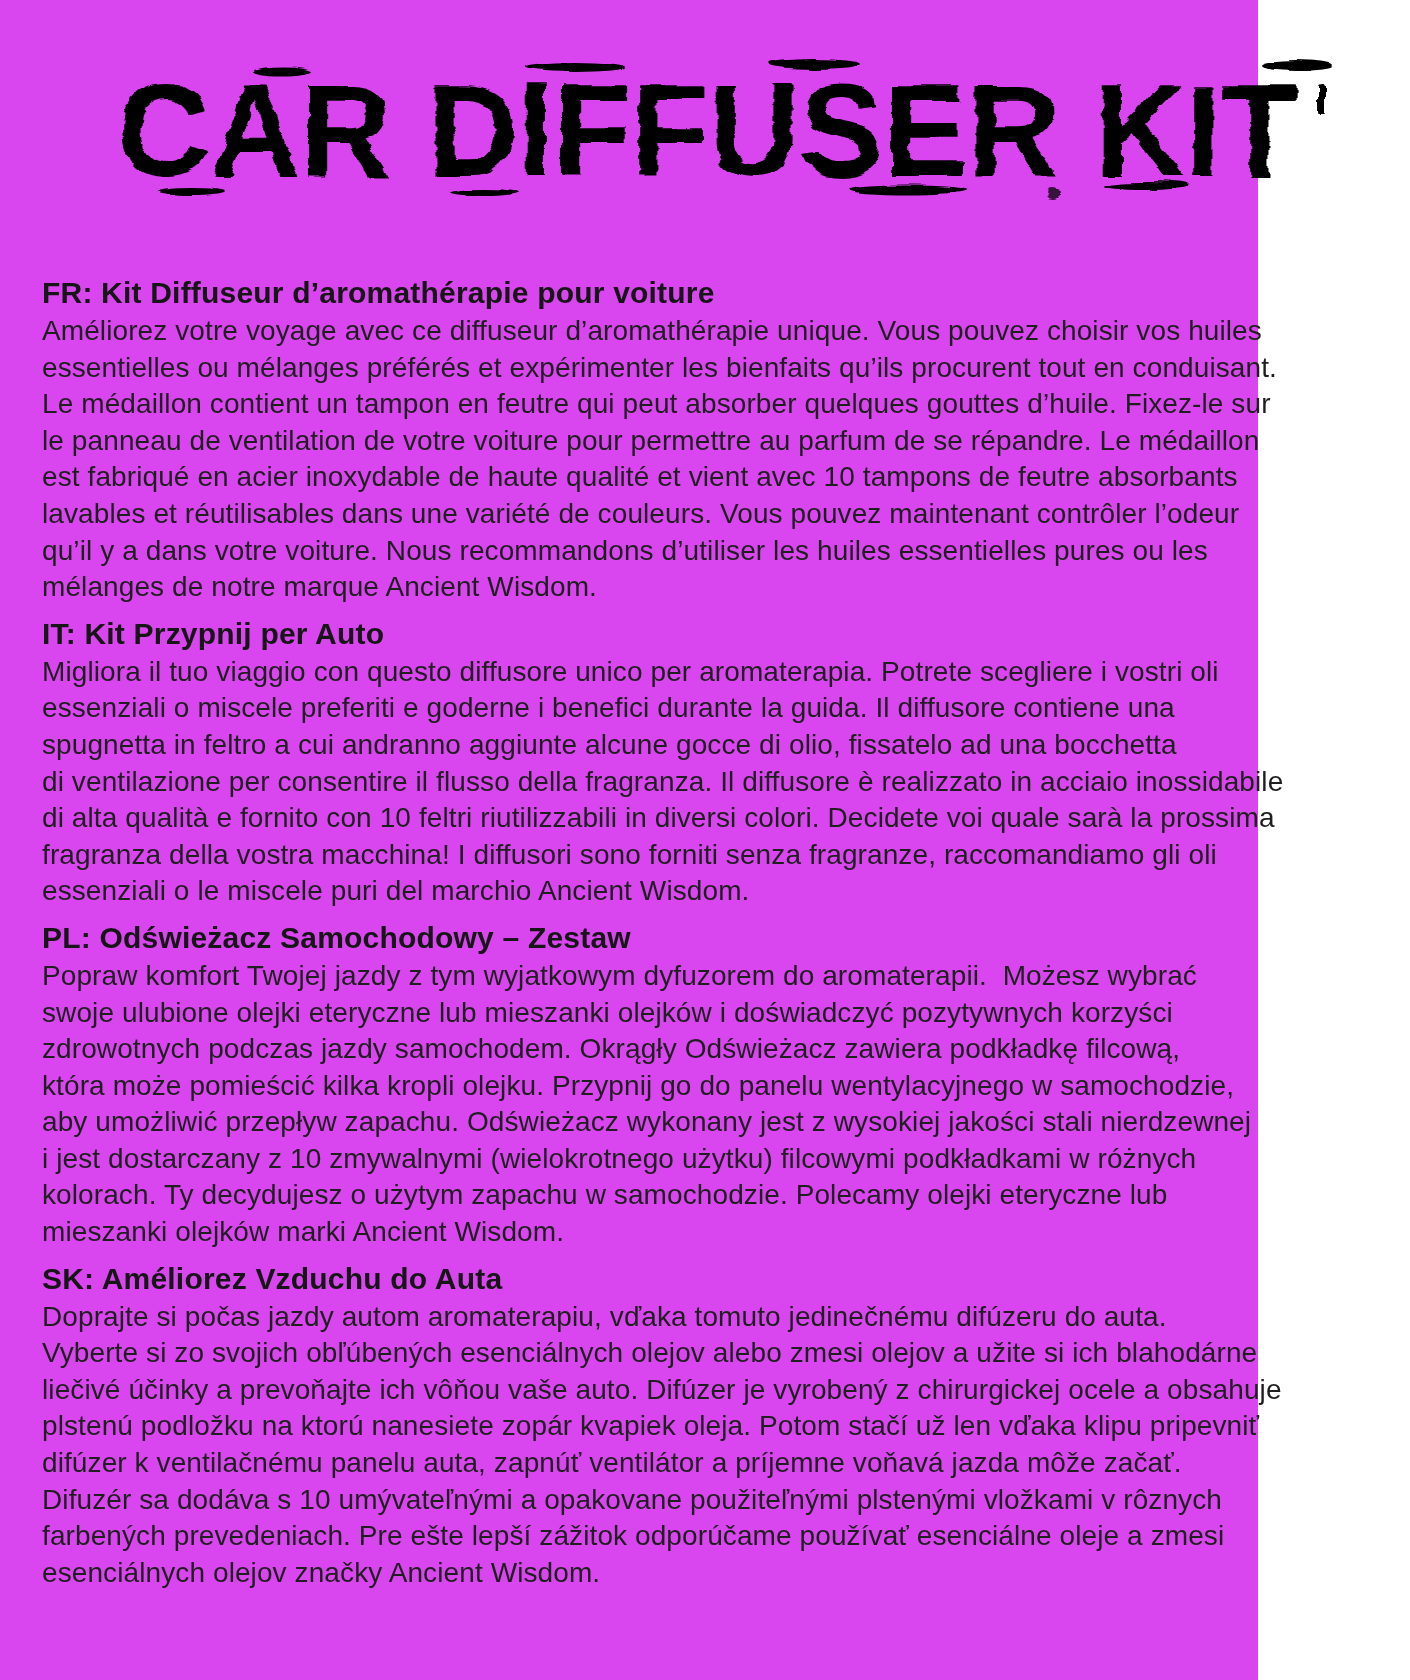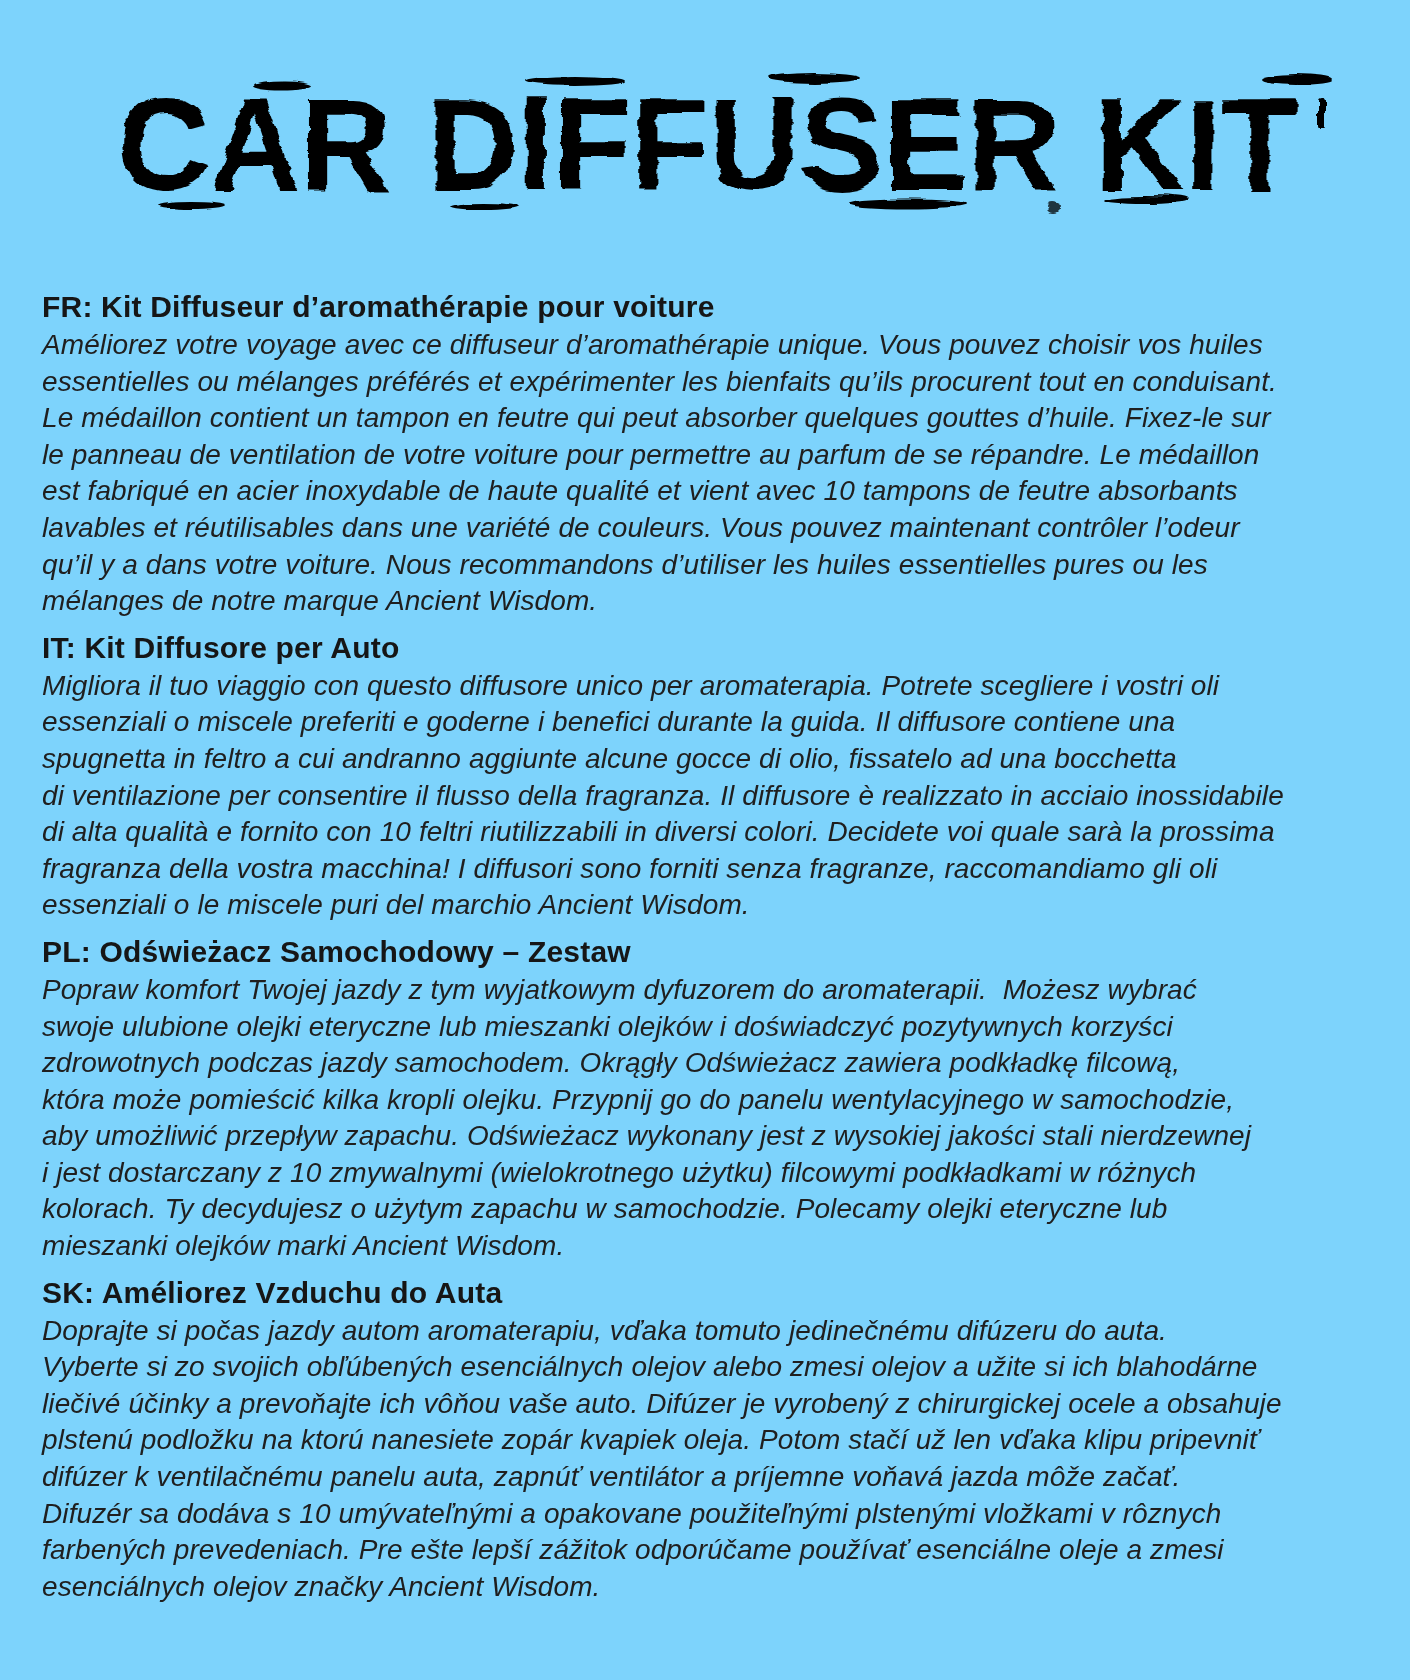--- a/index.html
+++ b/index.html
@@ -6,24 +6,24 @@
     margin: 0;
     padding: 0;
     background: #ffffff;
     width: 1410px;
     height: 1680px;
     overflow: hidden;
     font-family: "Liberation Sans", sans-serif;
   }
   .page {
     box-sizing: border-box;
-    width: 1410px;
+    width: 1258px;
     height: 1680px;
-    padding: 14px 20px 0 42px;
-    background: #7dd3fc;
+    padding: 0 20px 0 42px;
+    background: #d946ef;
   }
   .title-wrap {
     width: 1410px;
     margin-left: -42px;
     height: 228px;
     padding-top: 28px;
   }
   .sections {
     margin-top: 18px;
   }
@@ -36,21 +36,20 @@
     margin: 0 0 2px 0;
     letter-spacing: 0.2px;
   }
   .section p {
     font-size: 28px;
     line-height: 36.6px;
     color: #1f1f1f;
     margin: 0 0 9px 0;
     white-space: pre;
     letter-spacing: 0.1px;
-    font-style: italic;
   }
 </style>
 </head>
 <body>
 
 <div class="page">
 
   <div class="title-wrap">
     <svg width="1410" height="200" viewBox="0 0 1410 200">
       <defs>
@@ -85,21 +84,21 @@
 essentielles ou mélanges préférés et expérimenter les bienfaits qu’ils procurent tout en conduisant.
 Le médaillon contient un tampon en feutre qui peut absorber quelques gouttes d’huile. Fixez-le sur
 le panneau de ventilation de votre voiture pour permettre au parfum de se répandre. Le médaillon
 est fabriqué en acier inoxydable de haute qualité et vient avec 10 tampons de feutre absorbants
 lavables et réutilisables dans une variété de couleurs. Vous pouvez maintenant contrôler l’odeur
 qu’il y a dans votre voiture. Nous recommandons d’utiliser les huiles essentielles pures ou les
 mélanges de notre marque Ancient Wisdom.</p>
     </div>
 
     <div class="section">
-      <h2>IT: Kit Diffusore per Auto</h2>
+      <h2>IT: Kit Przypnij per Auto</h2>
       <p>Migliora il tuo viaggio con questo diffusore unico per aromaterapia. Potrete scegliere i vostri oli
 essenziali o miscele preferiti e goderne i benefici durante la guida. Il diffusore contiene una
 spugnetta in feltro a cui andranno aggiunte alcune gocce di olio, fissatelo ad una bocchetta
 di ventilazione per consentire il flusso della fragranza. Il diffusore è realizzato in acciaio inossidabile
 di alta qualità e fornito con 10 feltri riutilizzabili in diversi colori. Decidete voi quale sarà la prossima
 fragranza della vostra macchina! I diffusori sono forniti senza fragranze, raccomandiamo gli oli
 essenziali o le miscele puri del marchio Ancient Wisdom.</p>
     </div>
 
     <div class="section">

